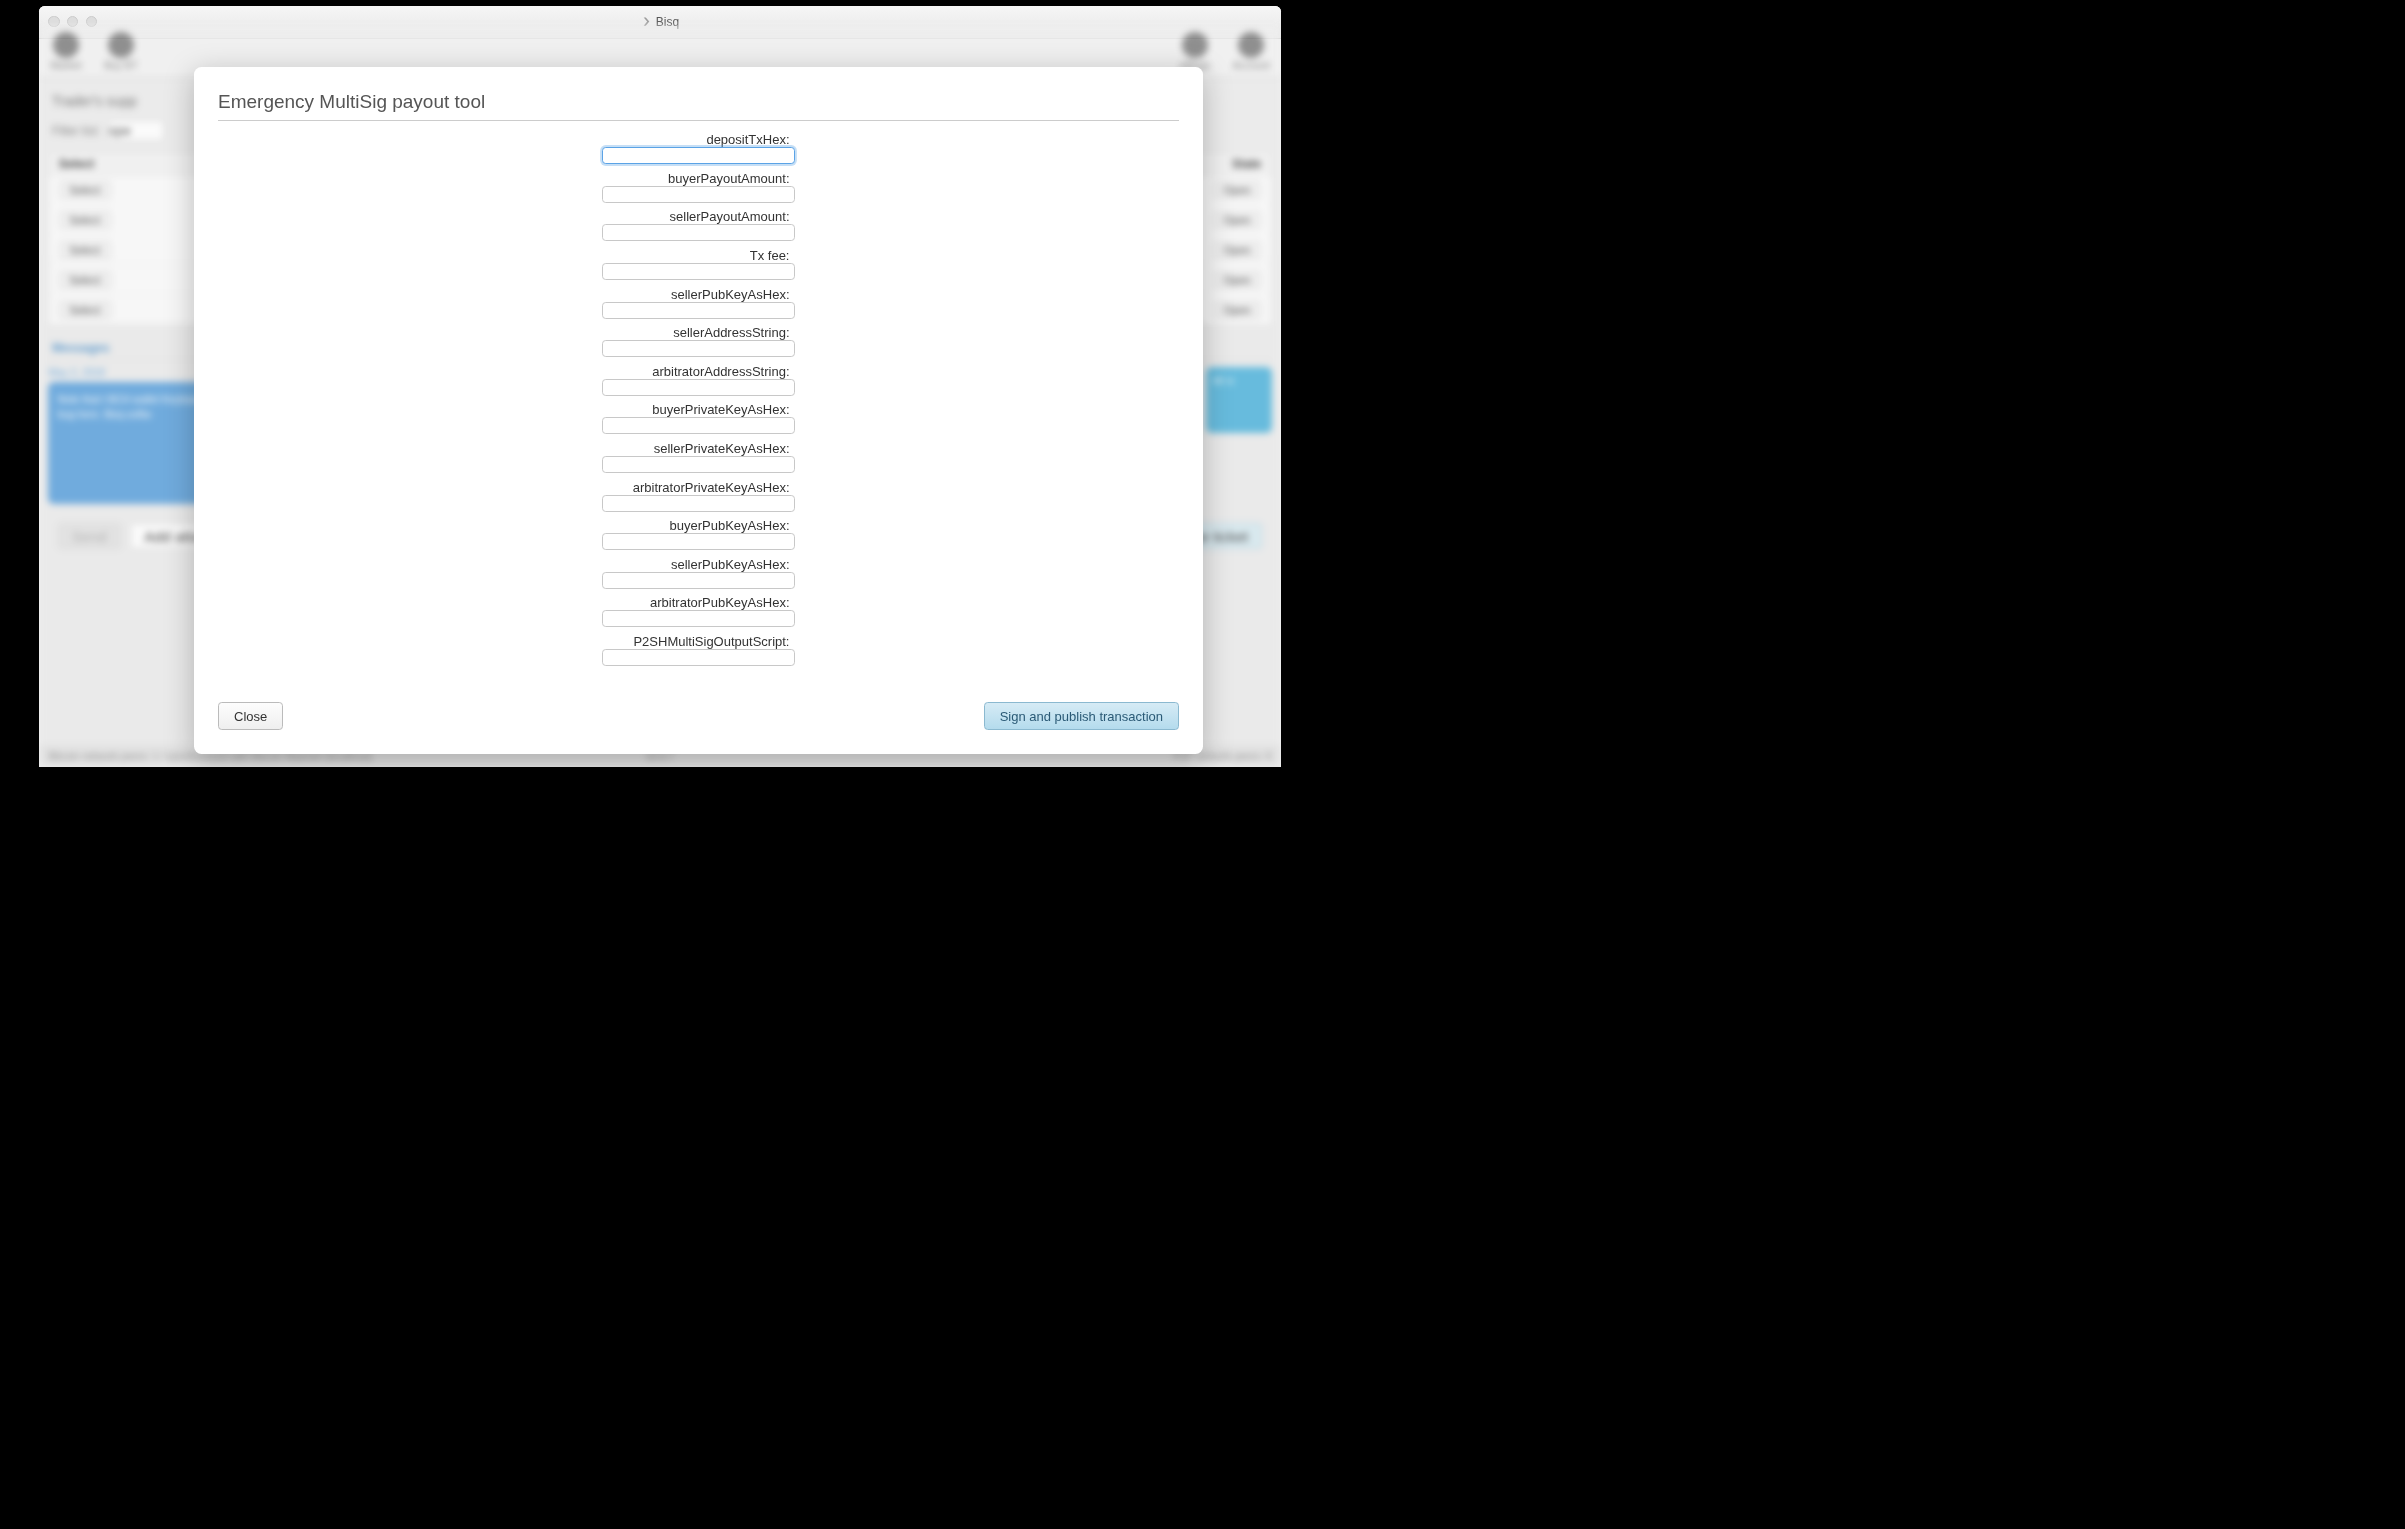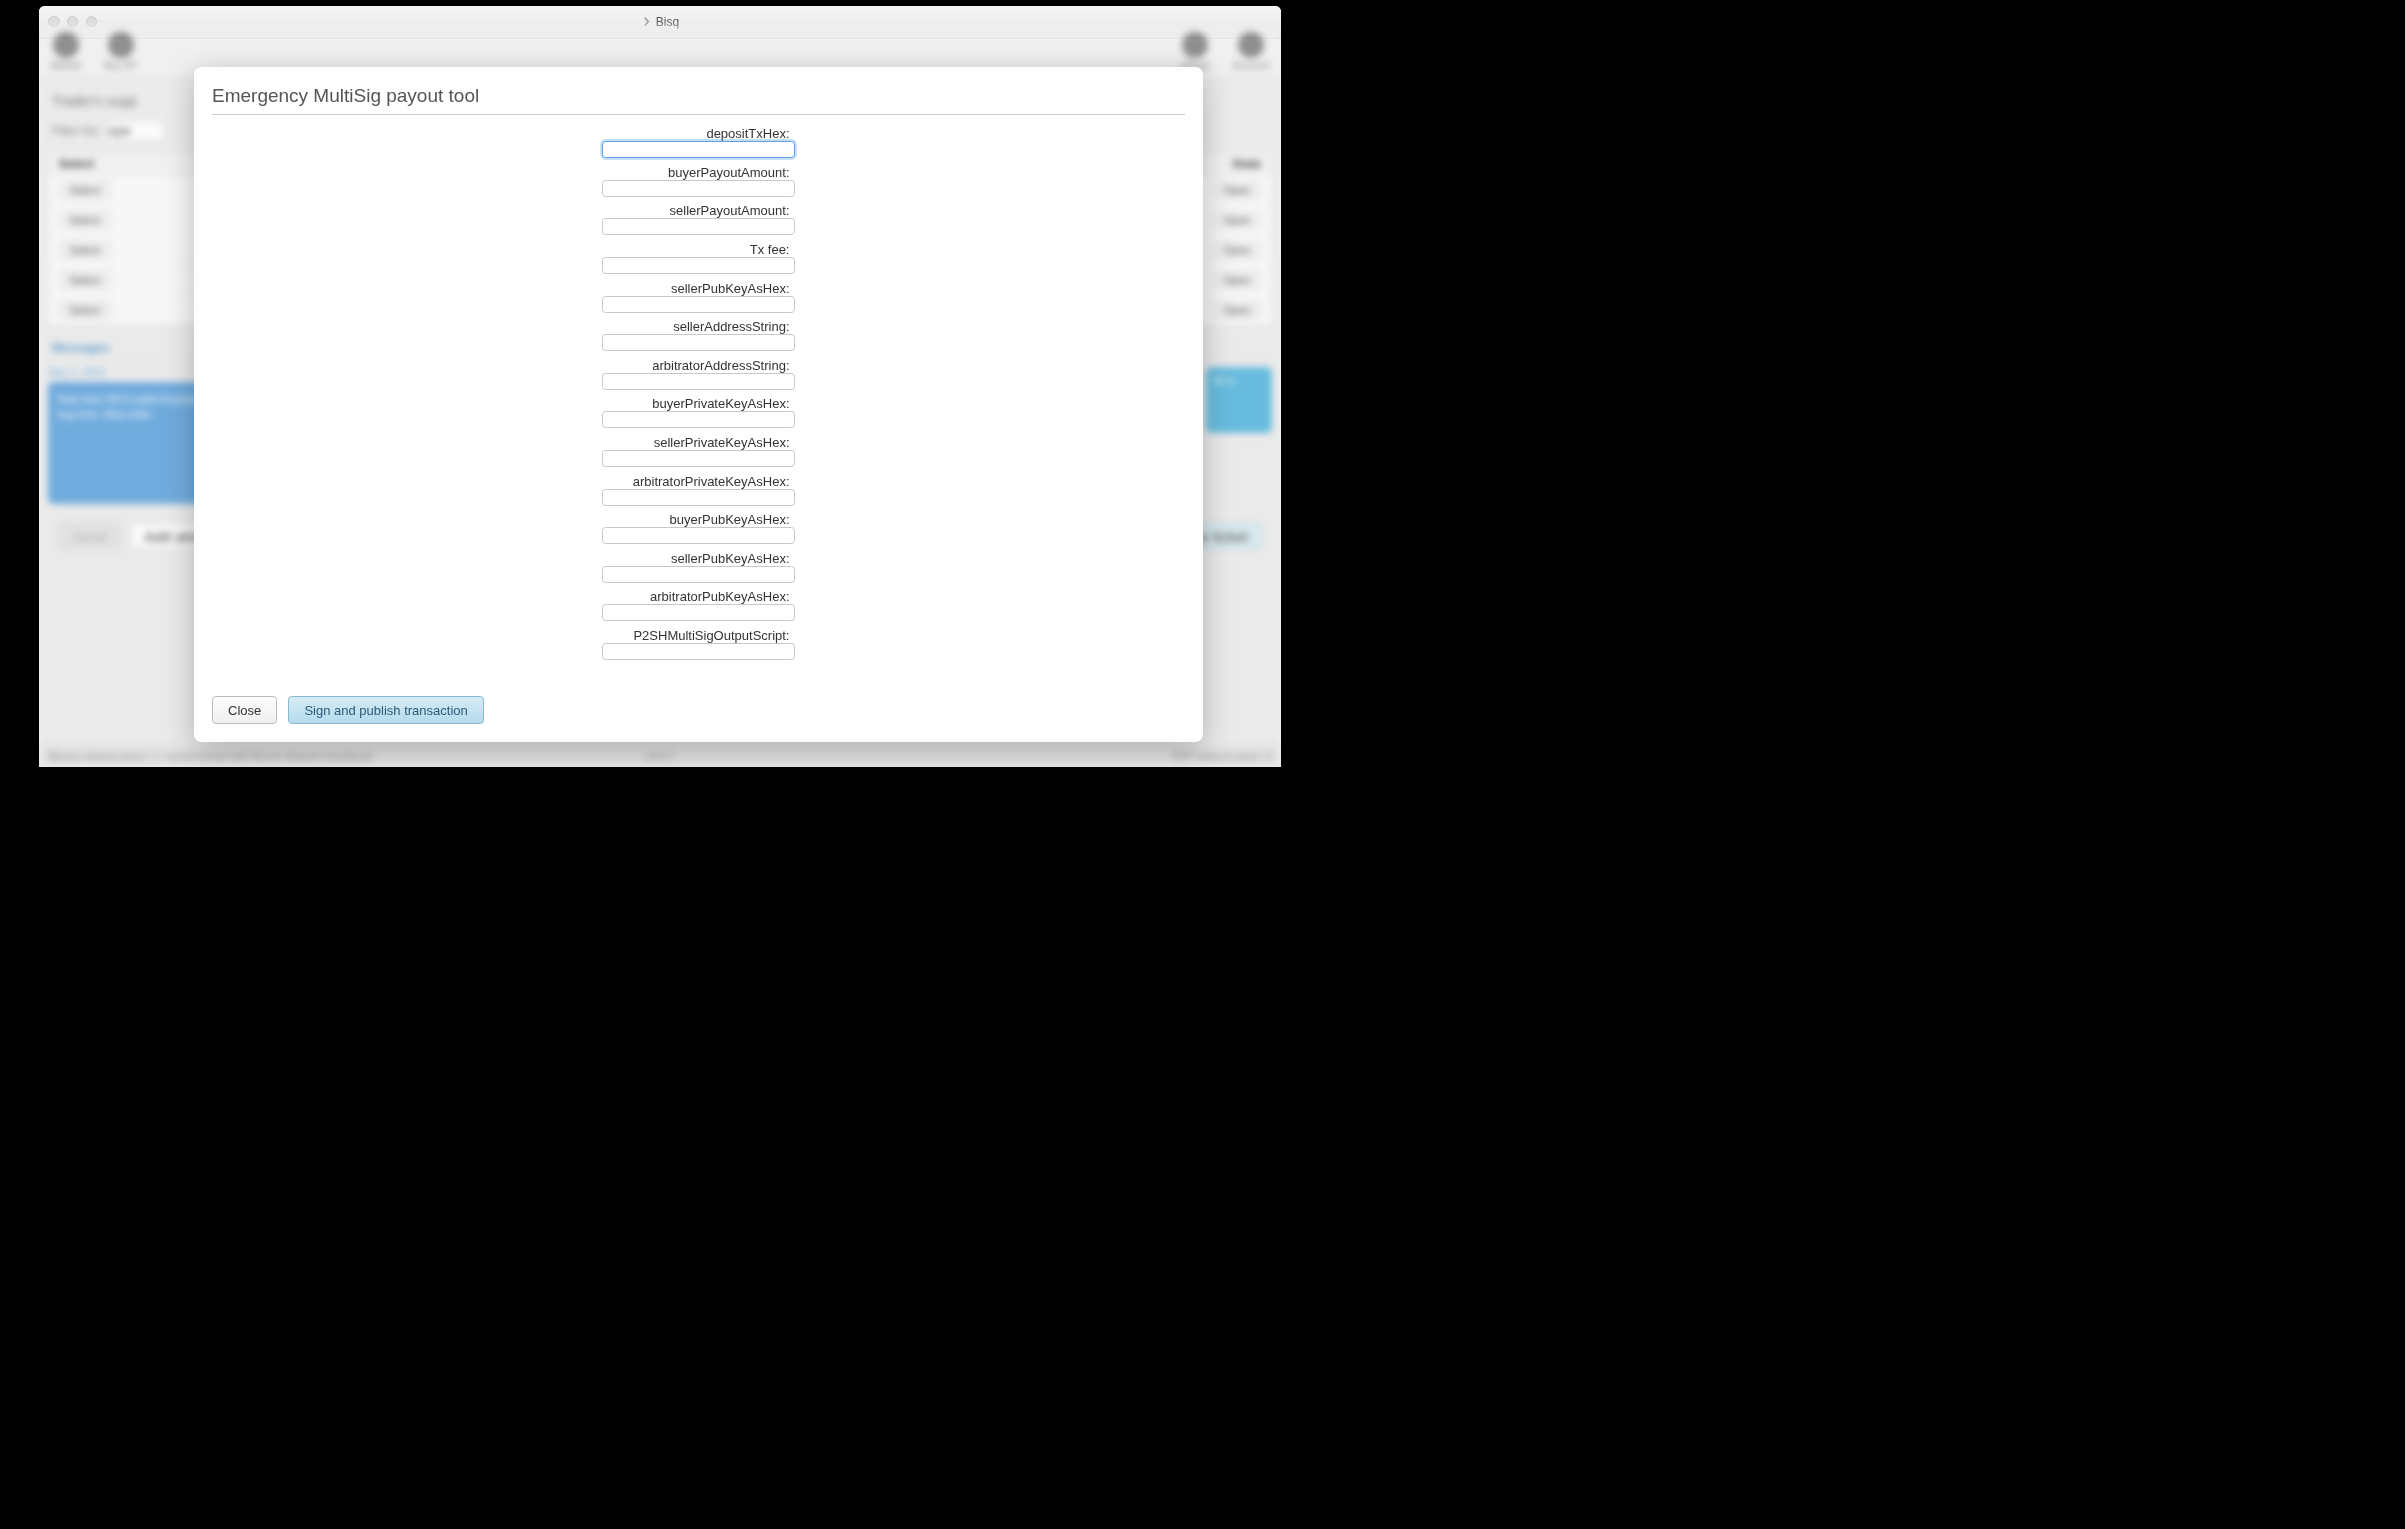--- a/index.html
+++ b/index.html
@@ -140,21 +140,21 @@
 
     
     .dialog {
       position: absolute;
       left: 155px;
       top: 61px;
       width: 1009px;
       background: #fff;
       border-radius: 7.5px;
       box-shadow: 0 7.5px 30px rgba(0,0,0,0.25);
-      padding: 18px;
+      padding: 24px;
     }
     .dialog-title {
       font-size: 19px;
       color: #555;
       font-weight: 400;
       padding-bottom: 7.5px;
       border-bottom: 0.9px solid #ccc;
       margin-bottom: 11.2px;
     }
     .form-row {
@@ -179,21 +179,21 @@
       font-size: 13px;
       background: #fff;
       color: #333;
     }
     .form-input.focused {
       border-color: #5ba3e6;
       box-shadow: 0 0 0 1.9px rgba(91,163,230,0.35);
     }
     .dialog-buttons {
       display: flex;
-      justify-content: flex-start;
+      justify-content: space-between;
       gap: 11.2px;
       margin-top: 36px;
     }
     .btn {
       padding: 5.6px 15px;
       border-radius: 3.7px;
       font-size: 13px;
       cursor: pointer;
     }
     .btn-default {

